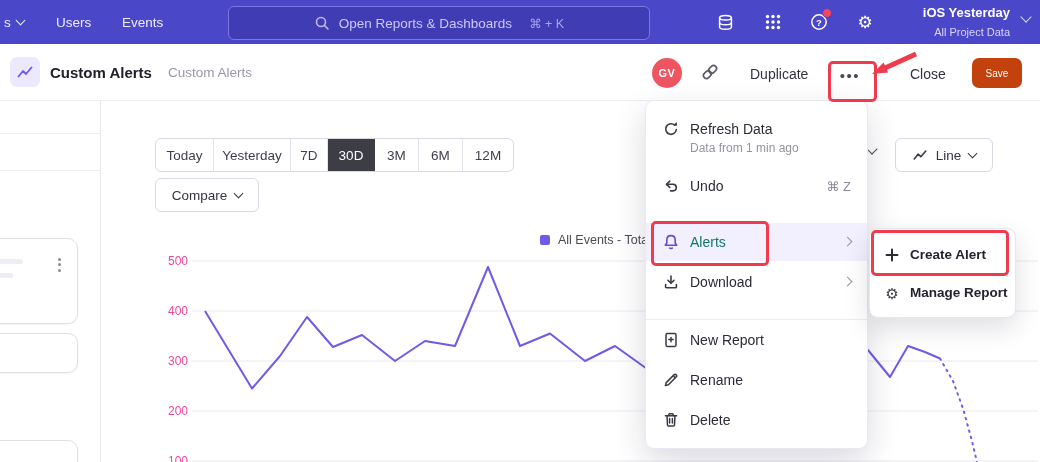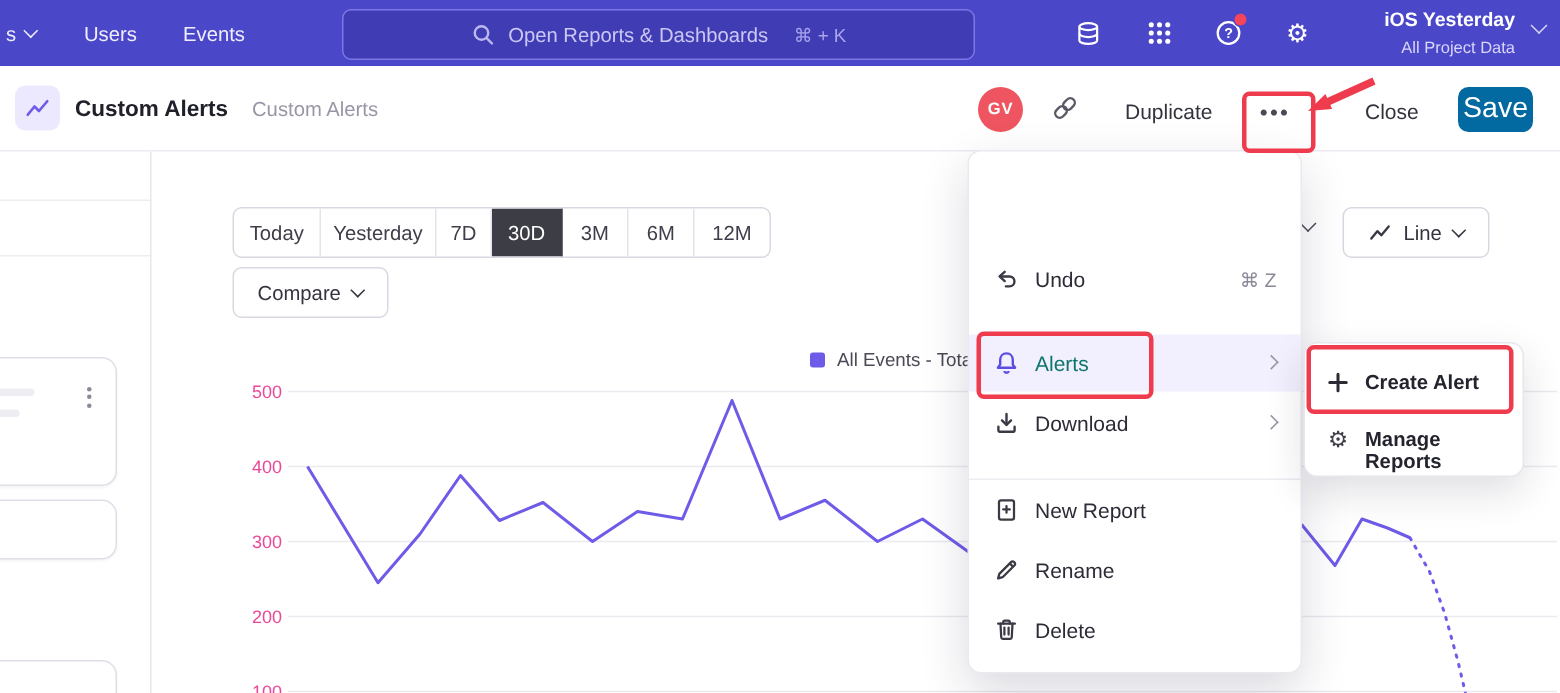--- a/index.html
+++ b/index.html
@@ -41,21 +41,21 @@
   .h-crumb{position:absolute;left:168px;top:21px;font-size:13.5px;color:#9797A8}
   .avatar{position:absolute;left:652px;top:14px;width:30px;height:30px;border-radius:50%;
           background:#EE5560;color:#fff;font-size:11px;font-weight:bold;display:flex;
           align-items:center;justify-content:center;letter-spacing:.5px;cursor:pointer}
   .h-iconbtn{position:absolute;top:18px;cursor:pointer}
   .h-textbtn{position:absolute;top:22px;font-size:14px;color:#33333E;cursor:pointer}
   .morebtn{position:absolute;left:833px;top:18px;width:34px;height:26px;display:flex;
            align-items:center;justify-content:center;font-size:15px;letter-spacing:1.5px;
            color:#4A4A56;cursor:pointer}
   .savebtn{position:absolute;left:972px;top:14px;width:50px;height:30px;border-radius:7px;
-           background:#0369a1;color:#fff;font-size:19px;display:flex;align-items:center;
+           background:#c2410c;color:#fff;font-size:10px;display:flex;align-items:center;
            justify-content:center;cursor:pointer}
 
   
   .sidebar{position:absolute;left:0;top:100px;width:100px;height:362px;background:#fff;
            border-right:1px solid #E7E7EE;z-index:2}
   .hline{position:absolute;left:0;width:100%;height:1px;background:#EDEDF2}
   .s-card{position:absolute;left:-26px;width:102px;background:#fff;border:1px solid #DFDFE8;
           border-radius:10px;box-shadow:0 1px 2px rgba(30,30,60,.05)}
   .kebab{position:absolute;right:16px;top:16px;cursor:pointer}
   .kebab i{display:block;width:3px;height:3px;border-radius:50%;background:#8A8A96;margin:2.5px 0}
@@ -271,20 +271,30 @@
     </svg>
   <div id="y-ticks">
       <div class="ytick" style="top: 254px;">500</div>
       <div class="ytick" style="top: 304px;">400</div>
       <div class="ytick" style="top: 354px; text-align: right;">300</div>
       <div class="ytick" style="top: 404px;">200</div>
       <div class="ytick" style="top: 454px;">100</div>
     </div>
 
   <div class="menu">
+    <div class="m-row two" style="top:12px">
+      <span class="m-ic">
+        <svg width="18" height="18" viewBox="0 0 18 18" fill="none" stroke="#3A3A45" stroke-width="1.6" stroke-linecap="round">
+          <path d="M14.3 9.5 a5.3 5.3 0 1 1 -1.6 -4.3"></path>
+          <path d="M14.6 2 l0.6 3.8 -3.8 -0.5 z" fill="#3A3A45" stroke="none"></path>
+        </svg>
+      </span>
+      <span class="m-label">Refresh Data</span>
+      <span class="m-sub">Data from 1 min ago</span>
+    </div>
 
     <div class="m-row" style="top:66px">
       <span class="m-ic">
         <svg width="18" height="18" viewBox="0 0 18 18" fill="none" stroke="#3A3A45" stroke-width="1.6" stroke-linecap="round" stroke-linejoin="round">
           <path d="M5 7.3 H11 a3.3 3.3 0 0 1 0 6.6 H8.6"></path>
           <path d="M7.8 4.2 L4.4 7.3 l3.4 3.1"></path>
         </svg>
       </span>
       <span class="m-label">Undo</span>
       <span class="m-short">⌘ Z</span>
@@ -354,21 +364,21 @@
         <svg width="16" height="16" viewBox="0 0 16 16" stroke="#2B2B36" stroke-width="2" stroke-linecap="round">
           <path d="M8 2.5 v11 M2.5 8 h11"></path>
         </svg>
       </span>
       <span class="sm-label">Create Alert</span>
     </div>
     <div class="sm-row" style="top:46px">
       <span class="sm-ic">
           <span class="gear-sm">⚙</span>
         </span>
-      <span class="sm-label">Manage Reports</span>
+      <span class="sm-label">Manage Report</span>
     </div>
   </div>
 
   <div class="anno" style="left:828px;top:61px;width:43px;height:35px"></div>
   <div class="anno" style="left:651px;top:221px;width:112px;height:39px"></div>
   <div class="anno" style="left:871px;top:230px;width:132px;height:40px"></div>
   <svg class="anno-arrow" width="64" height="38" viewBox="0 0 64 38">
     <line x1="52" y1="10" x2="21" y2="24" stroke="#EE3B4D" stroke-width="5"></line>
     <polygon points="8,30 24.1,28.6 19.6,18.6" fill="#EE3B4D"></polygon>
   </svg>

